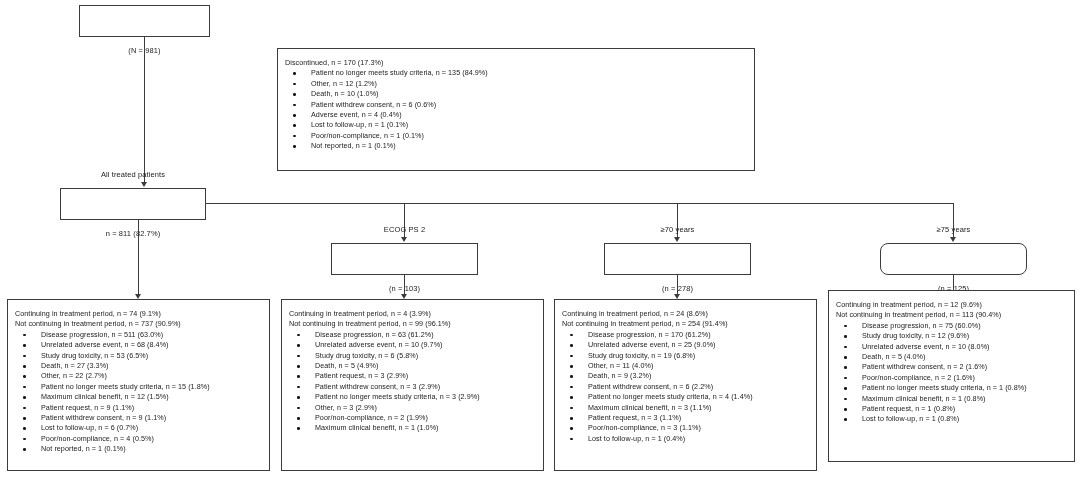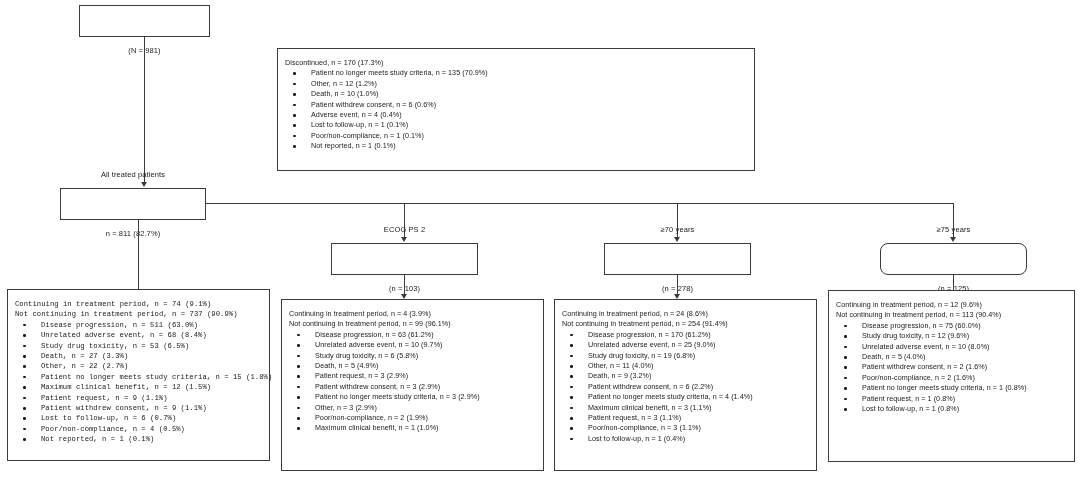--- a/index.html
+++ b/index.html
@@ -105,21 +105,21 @@
     <div class="line">Patients enrolled</div>
     <div class="line">(N = 981)</div>
   </div>
 
   <div class="vline" style="left:144px; top:37px; height:147px;"></div>
   <div class="arrowhead" style="left:141px; top:182px;"></div>
 
   <div class="box detail" style="left:277px; top:48px; width:478px; height:123px;">
     <div class="hdr">Discontinued, n = 170 (17.3%)</div>
     <ul>
-      <li>Patient no longer meets study criteria, n = 135 (70.9%)</li>
+      <li>Patient no longer meets study criteria, n = 135 (84.9%)</li>
       <li>Other, n = 12 (1.2%)</li>
       <li>Death, n = 10 (1.0%)</li>
       <li>Patient withdrew consent, n = 6 (0.6%)</li>
       <li>Adverse event, n = 4 (0.4%)</li>
       <li>Lost to follow-up, n = 1 (0.1%)</li>
       <li>Poor/non-compliance, n = 1 (0.1%)</li>
       <li>Not reported, n = 1 (0.1%)</li>
     </ul>
   </div>
 
@@ -159,21 +159,21 @@
 
   <div class="vline" style="left:404px; top:275px; height:21px;"></div>
   <div class="arrowhead" style="left:401px; top:294px;"></div>
 
   <div class="vline" style="left:677px; top:275px; height:21px;"></div>
   <div class="arrowhead" style="left:674px; top:294px;"></div>
 
   <div class="vline" style="left:953px; top:275px; height:21px;"></div>
   <div class="arrowhead" style="left:950px; top:294px;"></div>
 
-  <div class="box detail" style="left:7px; top:289px; width:263px; height:172px;font-family:Liberation Mono, monospace;">
+  <div class="box detail" style="left:7px; top:299px; width:263px; height:172px;">
     <div class="hdr">Continuing in treatment period, n = 74 (9.1%)</div>
     <div class="hdr">Not continuing in treatment period, n = 737 (90.9%)</div>
     <ul>
       <li>Disease progression, n = 511 (63.0%)</li>
       <li>Unrelated adverse event, n = 68 (8.4%)</li>
       <li>Study drug toxicity, n = 53 (6.5%)</li>
       <li>Death, n = 27 (3.3%)</li>
       <li>Other, n = 22 (2.7%)</li>
       <li>Patient no longer meets study criteria, n = 15 (1.8%)</li>
       <li>Maximum clinical benefit, n = 12 (1.5%)</li>
@@ -224,18 +224,19 @@
     <div class="hdr">Continuing in treatment period, n = 12 (9.6%)</div>
     <div class="hdr">Not continuing in treatment period, n = 113 (90.4%)</div>
     <ul>
       <li>Disease progression, n = 75 (60.0%)</li>
       <li>Study drug toxicity, n = 12 (9.6%)</li>
       <li>Unrelated adverse event, n = 10 (8.0%)</li>
       <li>Death, n = 5 (4.0%)</li>
       <li>Patient withdrew consent, n = 2 (1.6%)</li>
       <li>Poor/non-compliance, n = 2 (1.6%)</li>
       <li>Patient no longer meets study criteria, n = 1 (0.8%)</li>
+      <li>Maximum clinical benefit, n = 1 (0.8%)</li>
       <li>Patient request, n = 1 (0.8%)</li>
       <li>Lost to follow-up, n = 1 (0.8%)</li>
     </ul>
   </div>
 
 </div>
 
 </body></html>

